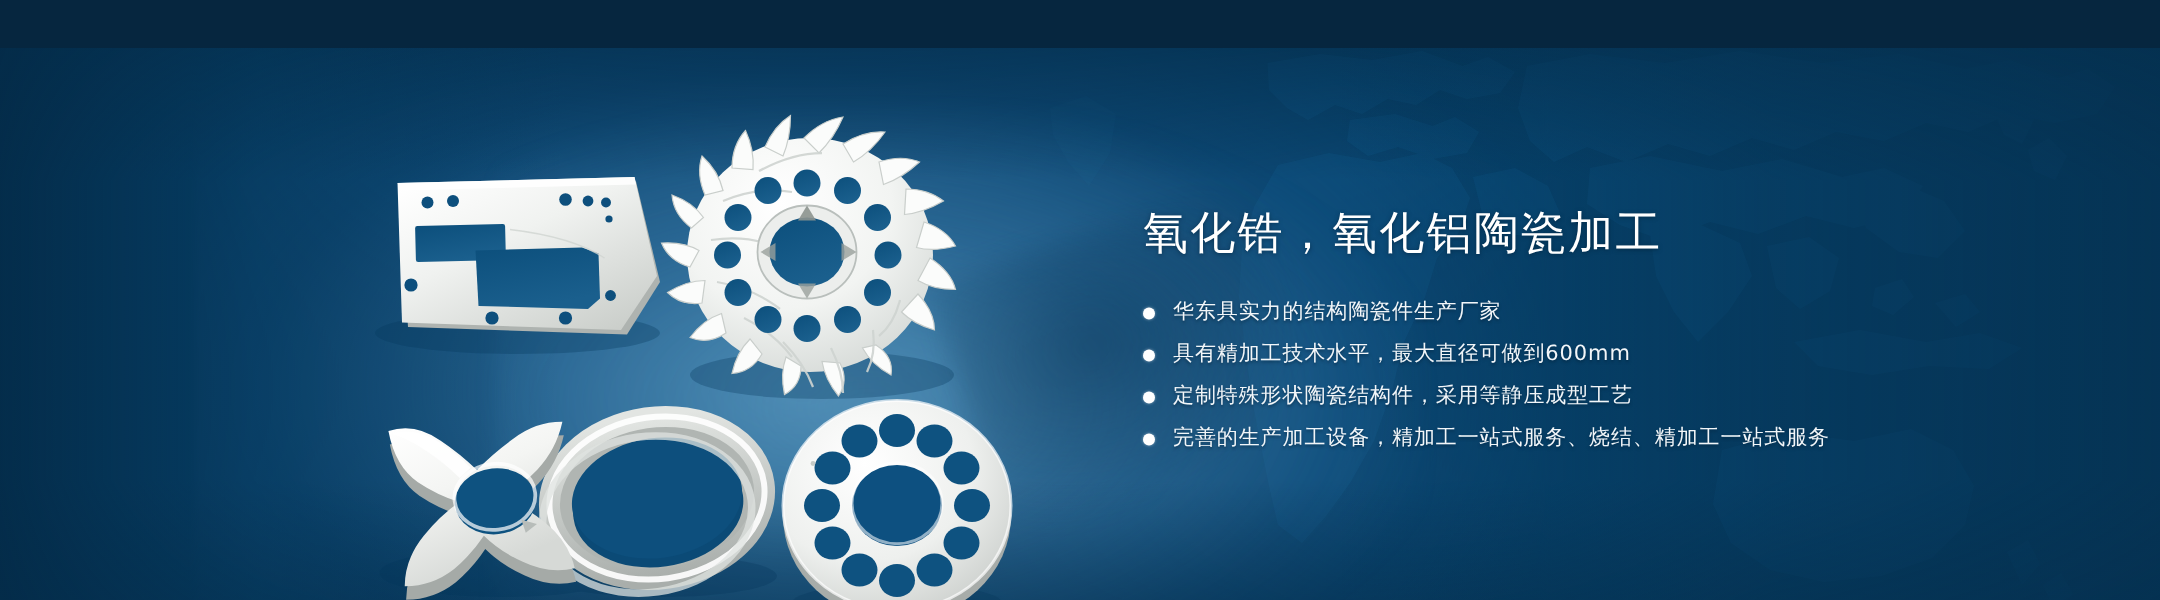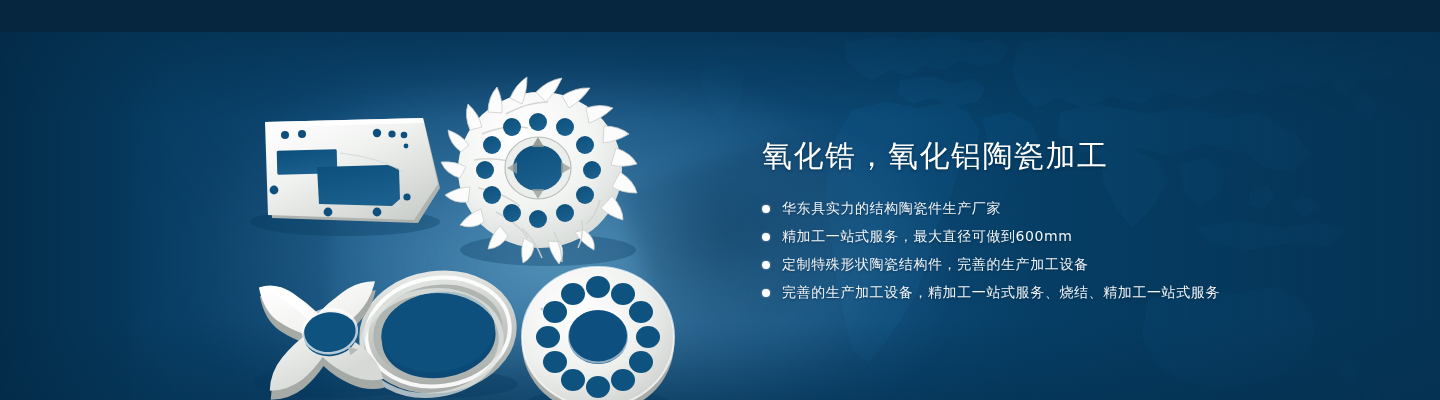--- a/index.html
+++ b/index.html
@@ -386,25 +386,25 @@
   <div class="copy">
     <h1 class="headline">氧化锆，氧化铝陶瓷加工</h1>
 
     <ul class="bullets">
       <li class="bullet">
         <span class="dot"></span>
         <span class="btext">华东具实力的结构陶瓷件生产厂家</span>
       </li>
       <li class="bullet">
         <span class="dot"></span>
-        <span class="btext">精加工一站式服务，最大直径可做到600mm</span>
+        <span class="btext">具有精加工技术水平，最大直径可做到600mm</span>
       </li>
       <li class="bullet">
         <span class="dot"></span>
-        <span class="btext">定制特殊形状陶瓷结构件，完善的生产加工设备</span>
+        <span class="btext">定制特殊形状陶瓷结构件，采用等静压成型工艺</span>
       </li>
       <li class="bullet">
         <span class="dot"></span>
         <span class="btext">完善的生产加工设备，精加工一站式服务、烧结、精加工一站式服务</span>
       </li>
     </ul>
   </div>
 
 </div>
 

